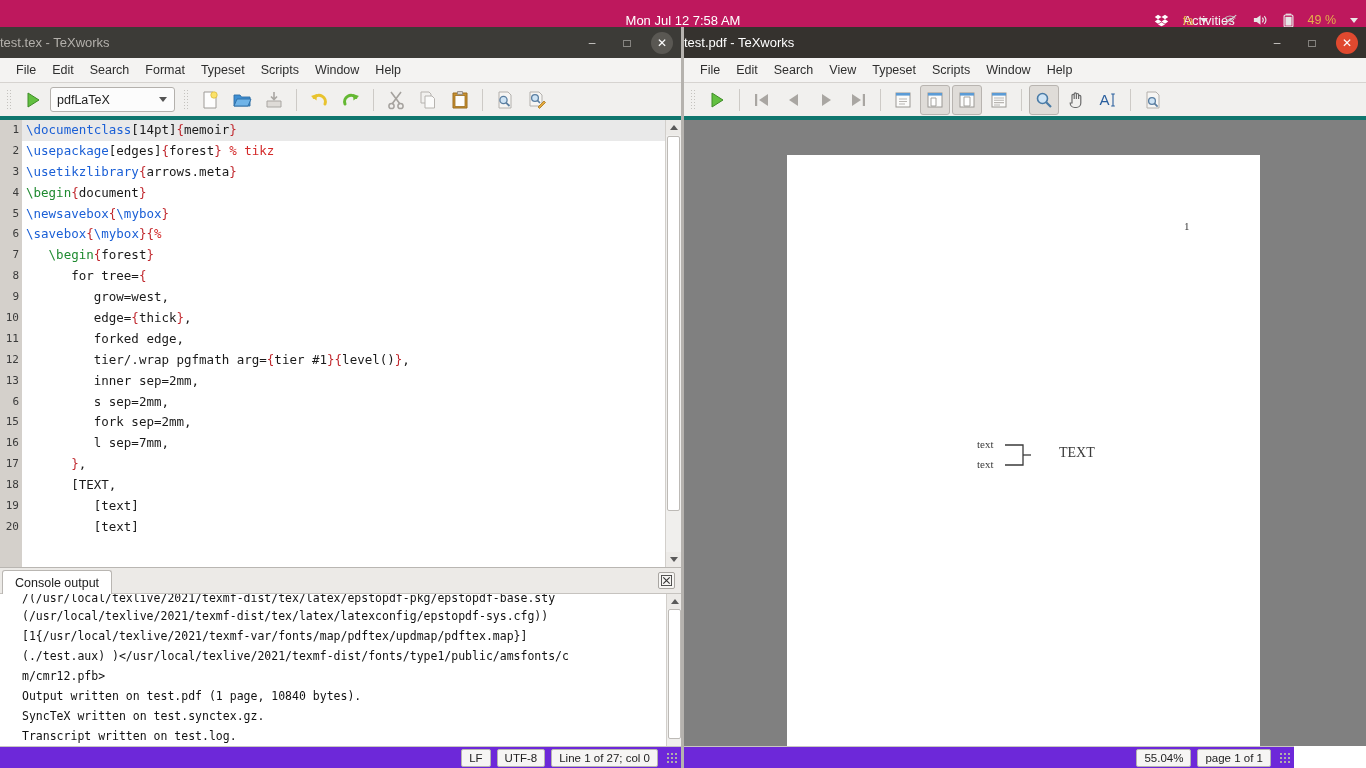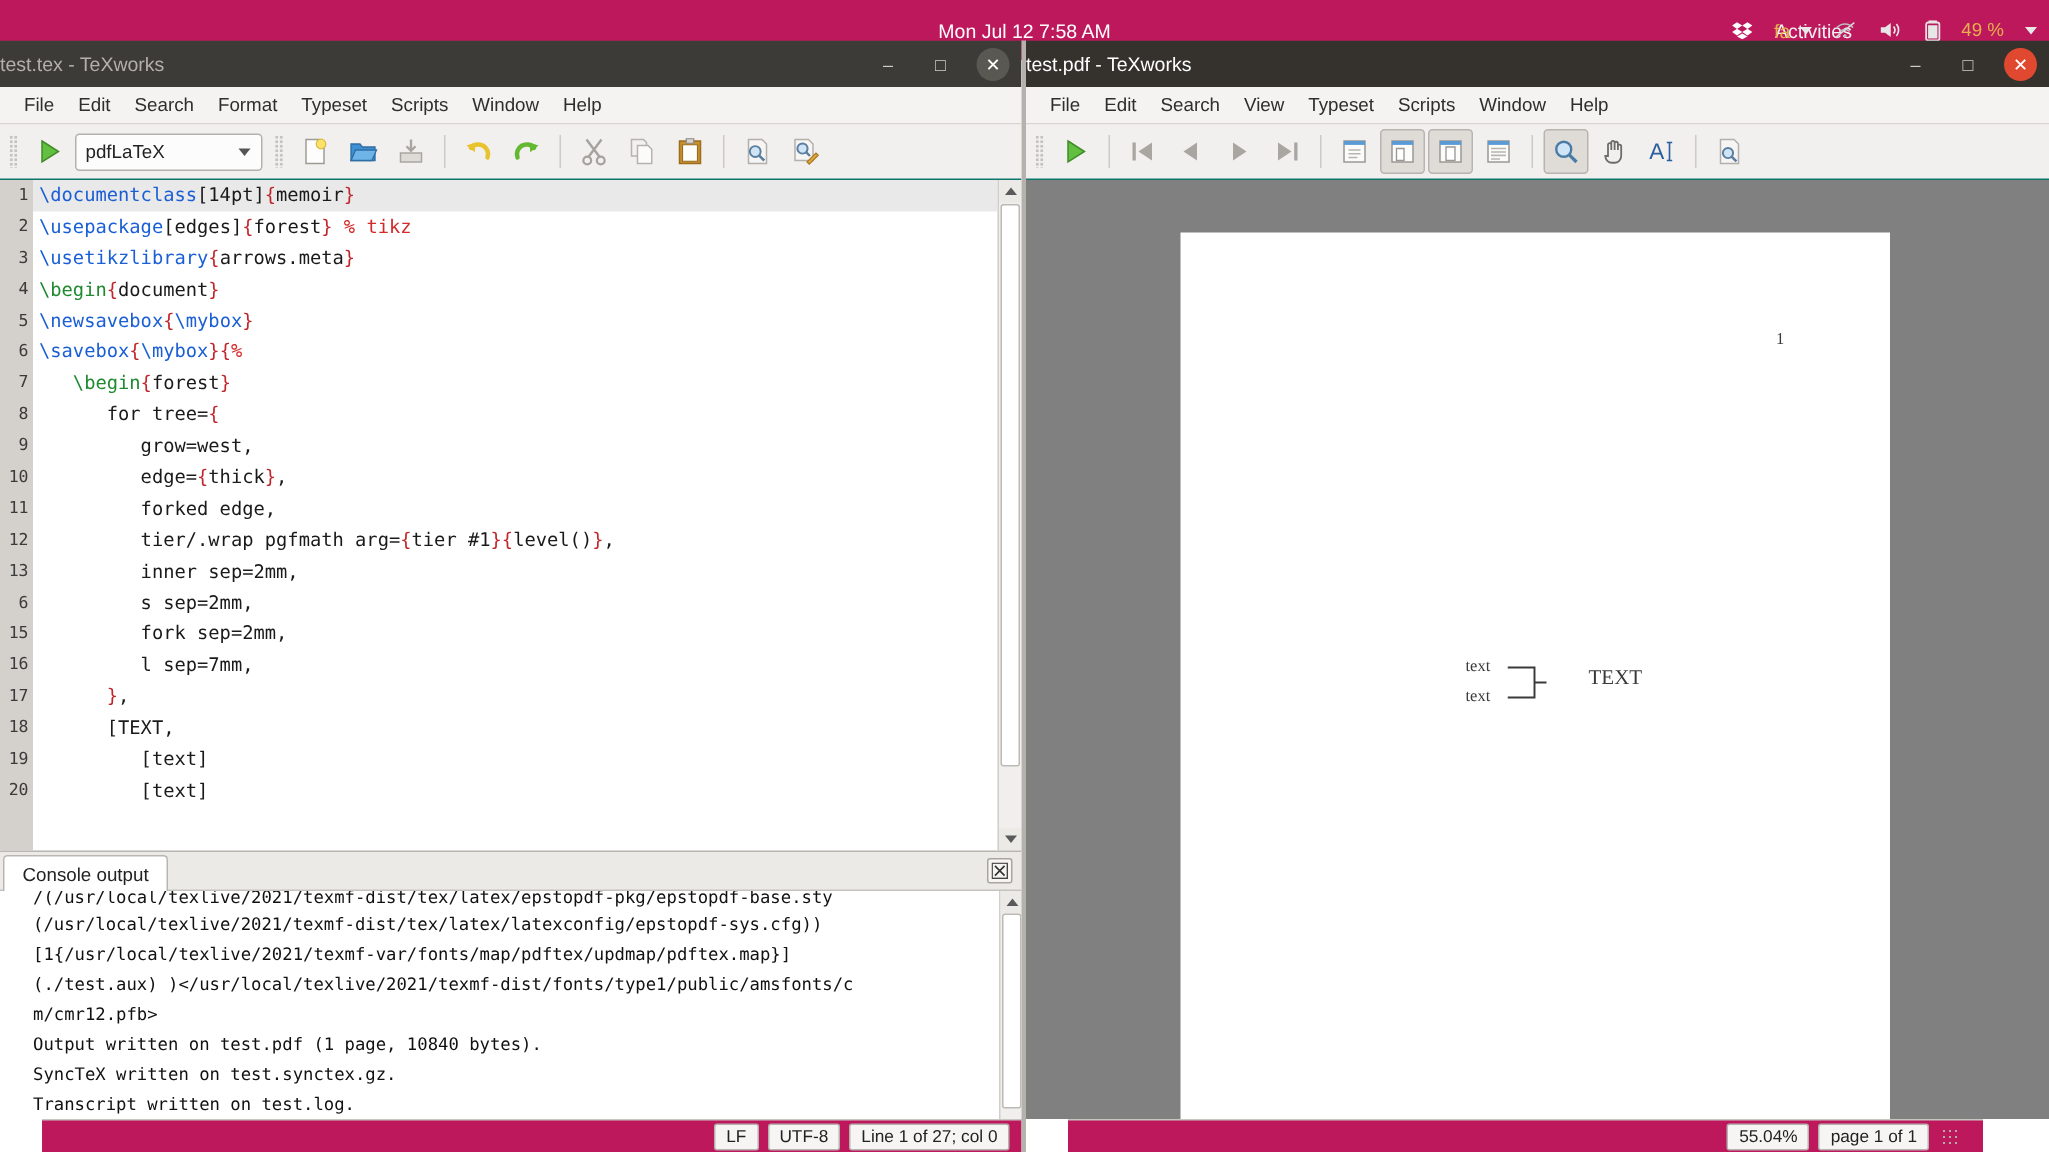--- a/index.html
+++ b/index.html
@@ -43,21 +43,21 @@
   .wbtn.close-gray { background: #5a5853; color: #ffffff; }
   .wbtn.close-red { background: #e0492f; color: #ffffff; }
 
   .menubar {
     height: 25px; background: #f4f3f2; border-bottom: 1px solid #d6d3d0;
     display: flex; align-items: center; padding-left: 8px; font-size: 12.5px; color: #2e2e2e;
   }
   .menubar span { padding: 2px 8px; }
 
   .toolbar {
-    height: 37px; background: #f1f0ee; border-bottom: 1px solid #0f766e;
+    height: 37px; background: #f1f0ee; border-bottom: 4px solid #0f766e;
     display: flex; align-items: center; padding-left: 6px; gap: 2px;
   }
   .grip { width: 6px; height: 22px; margin-right: 4px;
     background-image: radial-gradient(#b9b6b2 1px, transparent 1px);
     background-size: 3px 3px; opacity: .8; }
   .tsep { width: 1px; height: 22px; background: #cdcac6; margin: 0 5px; }
   .tbtn { width: 30px; height: 30px; display: flex; align-items: center; justify-content: center; border-radius: 3px; }
   .tbtn.pressed { background: #dfdcd8; border: 1px solid #b8b4b0; }
 
   .combo {
@@ -114,23 +114,23 @@
   .con-body {
     position: absolute; left: 0; right: 15px; top: 26px; bottom: 0;
     background: #ffffff; overflow: hidden;
     font-family: "DejaVu Sans Mono", monospace; font-size: 11.5px; color: #111;
     white-space: pre;
   }
   .con-body div { height: 20px; line-height: 20px; padding-left: 22px; }
 
   
   .statusbar {
-    position: absolute; height: 22px; background: #be185d; border-top: 1px solid #c9c6c2;
-    display: flex; align-items: center; justify-content: flex-end; padding-right: 16px; gap: 6px;
-    font-size: 11.5px; color: #222; margin-left: 28px;
+    position: absolute; height: 22px; background: #6d28d9; border-top: 1px solid #c9c6c2;
+    display: flex; align-items: center; justify-content: flex-end; padding-right: 3px; gap: 6px;
+    font-size: 11.5px; color: #222;
   }
   .sbcell { border: 1px solid #b6b3af; background: #f6f5f4; padding: 1px 7px; border-radius: 2px; line-height: 14px; }
   .sgrip { width: 12px; height: 12px;
     background-image: radial-gradient(#b0adaa 1px, transparent 1px);
     background-size: 4px 4px; margin-left: 2px; }
 
   
   #pdf-scroll { position: absolute; background: #808080; overflow: hidden; }
   #pdf-page { position: absolute; background: #ffffff; }
   .pdf-pageno { position: absolute; font-family: "Liberation Serif", serif; font-size: 11px; color: #3a3a3a; }

